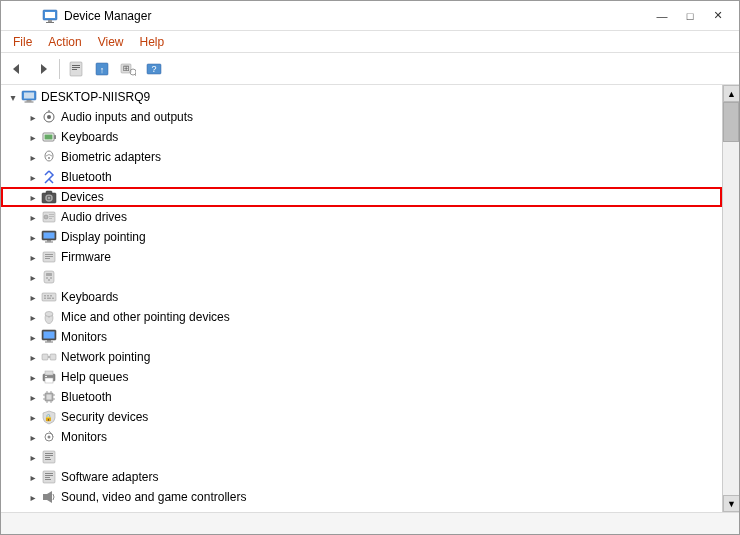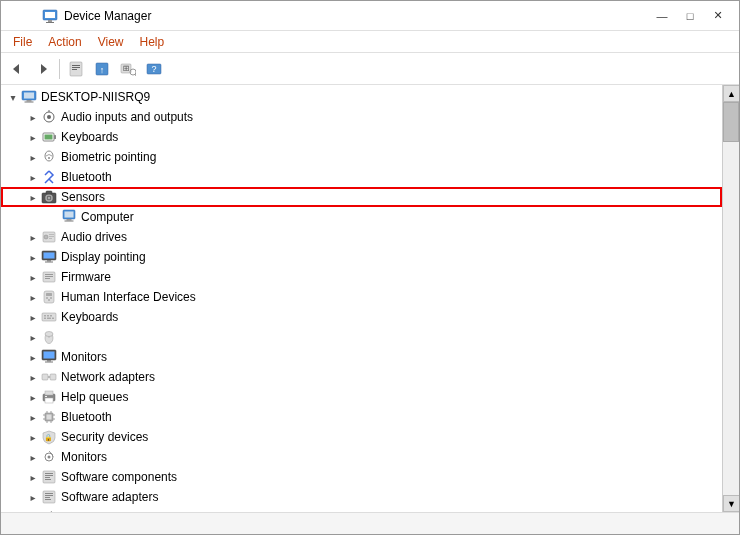--- a/index.html
+++ b/index.html
@@ -306,21 +306,21 @@
           <div class="tree-item">
     <div style="width:20px; flex-shrink:0;"></div>
     <div class="expander" style="color:#555; font-size:10px;">▸</div>
     <div class="item-icon">
               <svg width="16" height="16" viewBox="0 0 16 16">
                 <ellipse cx="8" cy="7" rx="4" ry="5" fill="none" stroke="#888" stroke-width="1"></ellipse>
                 <path d="M5 7 Q8 4 11 7" fill="none" stroke="#888" stroke-width="0.8"></path>
                 <circle cx="8" cy="9" r="1" fill="#888"></circle>
               </svg>
             </div>
-    <span class="item-label">Biometric pointing</span>
+    <span class="item-label">Biometric adapters</span>
   </div>
           <div class="tree-item">
     <div style="width:20px; flex-shrink:0;"></div>
     <div class="expander" style="color:#555; font-size:10px;">▸</div>
     <div class="item-icon">
               <svg width="16" height="16" viewBox="0 0 16 16">
                 <path d="M8 2 L12 6 L8 10 L12 14 M8 10 L4 14 M8 2 L4 6" fill="none" stroke="#4169e1" stroke-width="1.5"></path>
               </svg>
             </div>
     <span class="item-label">Bluetooth</span>
@@ -329,34 +329,21 @@
     <div style="width:20px; flex-shrink:0;"></div>
     <div class="expander" style="color:#555; font-size:10px;">▸</div>
     <div class="item-icon">
               <svg width="16" height="16" viewBox="0 0 16 16">
                 <rect x="1" y="4" width="14" height="10" rx="1" fill="#555" stroke="#333" stroke-width="0.5"></rect>
                 <circle cx="8" cy="9" r="3" fill="none" stroke="#aaa" stroke-width="1.5"></circle>
                 <circle cx="8" cy="9" r="1.5" fill="#aaa"></circle>
                 <rect x="5" y="2" width="6" height="3" rx="1" fill="#555" stroke="#333" stroke-width="0.5"></rect>
               </svg>
             </div>
-    <span class="item-label">Sensors</span>
-  </div>
-          <div class="tree-item">
-    <div style="width:40px; flex-shrink:0;"></div>
-    <div class="expander" style="color:#555; font-size:10px;"></div>
-    <div class="item-icon">
-              <svg width="16" height="16" viewBox="0 0 16 16">
-                <rect x="2" y="1" width="12" height="9" rx="1" fill="#4a90d9" stroke="#2a60a9" stroke-width="0.5"></rect>
-                <rect x="3.5" y="2.5" width="9" height="6" fill="#cde"></rect>
-                <rect x="5.5" y="10" width="5" height="1.5" fill="#999"></rect>
-                <rect x="3.5" y="11.5" width="9" height="1" fill="#777"></rect>
-              </svg>
-            </div>
-    <span class="item-label">Computer</span>
+    <span class="item-label">Devices</span>
   </div>
           <div class="tree-item">
     <div style="width:20px; flex-shrink:0;"></div>
     <div class="expander" style="color:#555; font-size:10px;">▸</div>
     <div class="item-icon">
               <svg width="16" height="16" viewBox="0 0 16 16">
                 <rect x="2" y="3" width="12" height="10" rx="1" fill="#ddd" stroke="#999" stroke-width="0.5"></rect>
                 <circle cx="5" cy="8" r="2" fill="#bbb" stroke="#888" stroke-width="0.5"></circle>
                 <rect x="8" y="5" width="5" height="1" fill="#bbb"></rect>
                 <rect x="8" y="7" width="5" height="1" fill="#bbb"></rect>
@@ -396,21 +383,20 @@
     <div class="expander" style="color:#555; font-size:10px;">▸</div>
     <div class="item-icon">
               <svg width="16" height="16" viewBox="0 0 16 16">
                 <rect x="3" y="2" width="10" height="12" rx="2" fill="#ddd" stroke="#999" stroke-width="0.5"></rect>
                 <rect x="5" y="4" width="6" height="3" rx="0.5" fill="#aaa"></rect>
                 <circle cx="6" cy="9" r="1" fill="#aaa"></circle>
                 <circle cx="10" cy="9" r="1" fill="#aaa"></circle>
                 <circle cx="8" cy="11" r="1" fill="#aaa"></circle>
               </svg>
             </div>
-    <span class="item-label">Human Interface Devices</span>
   </div>
           <div class="tree-item">
     <div style="width:20px; flex-shrink:0;"></div>
     <div class="expander" style="color:#555; font-size:10px;">▸</div>
     <div class="item-icon">
               <svg width="16" height="16" viewBox="0 0 16 16">
                 <rect x="1" y="4" width="14" height="8" rx="1" fill="#ddd" stroke="#999" stroke-width="0.5"></rect>
                 <rect x="3" y="6" width="2" height="1.5" rx="0.3" fill="#aaa"></rect>
                 <rect x="6" y="6" width="2" height="1.5" rx="0.3" fill="#aaa"></rect>
                 <rect x="9" y="6" width="2" height="1.5" rx="0.3" fill="#aaa"></rect>
@@ -424,20 +410,21 @@
           <div class="tree-item">
     <div style="width:20px; flex-shrink:0;"></div>
     <div class="expander" style="color:#555; font-size:10px;">▸</div>
     <div class="item-icon">
               <svg width="16" height="16" viewBox="0 0 16 16">
                 <ellipse cx="8" cy="9" rx="4" ry="5.5" fill="#ddd" stroke="#999" stroke-width="0.5"></ellipse>
                 <line x1="8" y1="4" x2="8" y2="9" stroke="#999" stroke-width="0.5"></line>
                 <ellipse cx="8" cy="5" rx="4" ry="2.5" fill="#ddd" stroke="#999" stroke-width="0.5"></ellipse>
               </svg>
             </div>
+    <span class="item-label">Mice and other pointing devices</span>
   </div>
           <div class="tree-item">
     <div style="width:20px; flex-shrink:0;"></div>
     <div class="expander" style="color:#555; font-size:10px;">▸</div>
     <div class="item-icon">
               <svg width="16" height="16" viewBox="0 0 16 16">
                 <rect x="1" y="1" width="14" height="10" rx="1" fill="#555" stroke="#333" stroke-width="0.5"></rect>
                 <rect x="2.5" y="2.5" width="11" height="7" fill="#6af"></rect>
                 <rect x="6" y="11" width="4" height="1.5" fill="#888"></rect>
                 <rect x="4" y="12.5" width="8" height="1" fill="#777"></rect>
@@ -448,21 +435,21 @@
           <div class="tree-item">
     <div style="width:20px; flex-shrink:0;"></div>
     <div class="expander" style="color:#555; font-size:10px;">▸</div>
     <div class="item-icon">
               <svg width="16" height="16" viewBox="0 0 16 16">
                 <rect x="1" y="5" width="6" height="6" rx="1" fill="#ddd" stroke="#999" stroke-width="0.5"></rect>
                 <rect x="9" y="5" width="6" height="6" rx="1" fill="#ddd" stroke="#999" stroke-width="0.5"></rect>
                 <line x1="7" y1="8" x2="9" y2="8" stroke="#888" stroke-width="1"></line>
               </svg>
             </div>
-    <span class="item-label">Network adapters</span>
+    <span class="item-label">Network pointing</span>
   </div>
           <div class="tree-item">
     <div style="width:20px; flex-shrink:0;"></div>
     <div class="expander" style="color:#555; font-size:10px;">▸</div>
     <div class="item-icon">
               <svg width="16" height="16" viewBox="0 0 16 16">
                 <rect x="2" y="5" width="12" height="7" rx="1" fill="#888" stroke="#666" stroke-width="0.5"></rect>
                 <rect x="4" y="2" width="8" height="4" fill="#ddd" stroke="#aaa" stroke-width="0.5"></rect>
                 <rect x="4" y="9" width="8" height="5" fill="#fff" stroke="#aaa" stroke-width="0.5"></rect>
                 <rect x="4" y="7" width="2" height="1" rx="0.5" fill="#fff"></rect>
@@ -517,21 +504,20 @@
     <div class="expander" style="color:#555; font-size:10px;">▸</div>
     <div class="item-icon">
               <svg width="16" height="16" viewBox="0 0 16 16">
                 <rect x="2" y="2" width="12" height="12" rx="1" fill="#ddd" stroke="#999" stroke-width="0.5"></rect>
                 <rect x="4" y="4" width="8" height="1" fill="#888"></rect>
                 <rect x="4" y="6" width="8" height="1" fill="#888"></rect>
                 <rect x="4" y="8" width="5" height="1" fill="#888"></rect>
                 <rect x="4" y="10" width="6" height="1" fill="#888"></rect>
               </svg>
             </div>
-    <span class="item-label">Software components</span>
   </div>
           <div class="tree-item">
     <div style="width:20px; flex-shrink:0;"></div>
     <div class="expander" style="color:#555; font-size:10px;">▸</div>
     <div class="item-icon">
               <svg width="16" height="16" viewBox="0 0 16 16">
                 <rect x="2" y="2" width="12" height="12" rx="1" fill="#ddd" stroke="#999" stroke-width="0.5"></rect>
                 <rect x="4" y="4" width="8" height="1" fill="#888"></rect>
                 <rect x="4" y="6" width="8" height="1" fill="#888"></rect>
                 <rect x="4" y="8" width="5" height="1" fill="#888"></rect>

